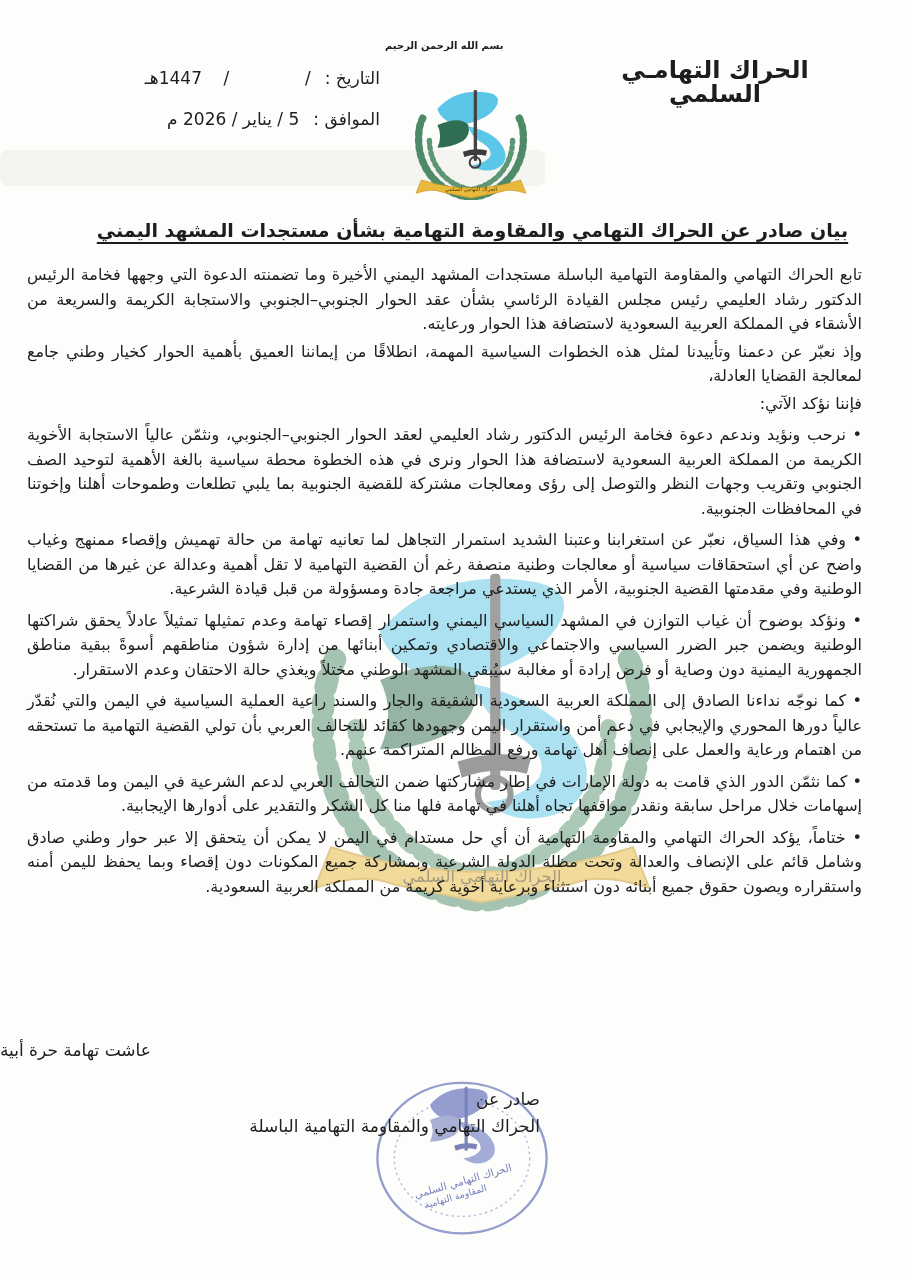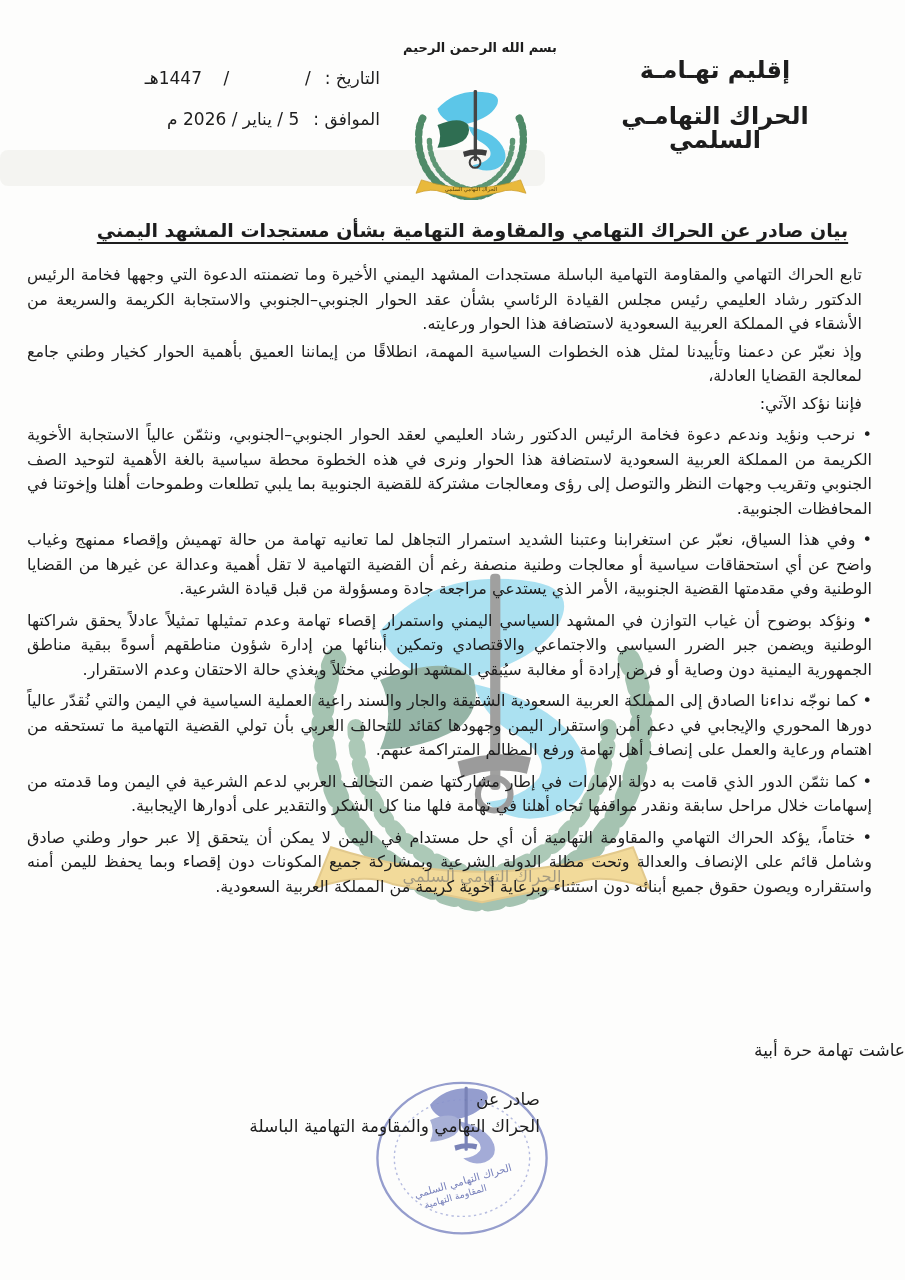--- a/index.html
+++ b/index.html
@@ -13,21 +13,21 @@
     overflow:hidden;
   }
   
   .hdr-right{
     position:absolute; top:58px; right:65px; width:250px;
     text-align:center; font-weight:700; font-size:24px; line-height:1;
   }
   .hdr-right .l1{margin-bottom:22px;}
   .basmala{
     position:absolute; top:40px; left:385px; width:190px;
-    text-align:center; font-size:13px; font-weight:700; white-space:nowrap;
+    text-align:left; font-size:10px; font-weight:700; white-space:nowrap;
   }
   .logo-header{position:absolute; left:396px; top:86px; width:150px; height:114px;}
   .dates{position:absolute; left:40px; top:68px; width:340px; font-size:17px;}
   .date-row{display:flex; align-items:baseline; gap:14px; margin-bottom:21px;}
   .date-label{white-space:nowrap;}
   .date-value{white-space:pre;}
   .scan-smudge{
     position:absolute; left:0; top:150px; width:545px; height:36px;
     background:#edecE8; opacity:.55; border-radius:8px; z-index:0;
   }
@@ -37,34 +37,34 @@
     text-align:center; font-size:19px; font-weight:700;
     text-decoration:underline; text-decoration-thickness:2px; text-underline-offset:5px;padding-left:40px;
   }
   
   .body-text{
     position:absolute; top:263px; right:27px; left:27px; z-index:2;
     font-size:16px; line-height:24.5px;
     text-align:justify;
   }
   .body-text p{margin:0 16px 3px 0;}
-  .body-text p.bullet{margin:7px 6px 0 0;}
+  .body-text p.bullet{margin:7px 16px 0 0;}
   
   .watermark{
     position:absolute; left:278px; top:546px; width:408px; height:378px;
     opacity:.5; z-index:1; pointer-events:none;
   }
   .stamp{
     position:absolute; left:368px; top:1072px; width:188px; height:176px;
     opacity:.9; z-index:1;
   }
   
   .slogan{
     position:absolute; top:1040px; left:0; right:0; z-index:2;
-    text-align:right; font-size:17px;
+    text-align:left; font-size:17px;
   }
   .issued{
     position:absolute; top:1086px; left:70px; width:470px; z-index:2;
     font-size:17px; line-height:27px;
   }
   svg text{font-family:"DejaVu Sans", sans-serif;}
 </style>
 </head>
 <body>
 
@@ -90,21 +90,20 @@
       <text x="100" y="157" font-size="8" text-anchor="middle" fill="#4c3a08">الحراك التهامي السلمي</text>
     </g>
   </defs>
 </svg>
 
 <div class="page">
 
   <div class="scan-smudge"></div>
 
   <div class="hdr-right">
-    <div class="l1">إقليم تهـامـة</div>
     <div class="l2">الحراك التهامـي السلمي</div>
   </div>
 
   <div class="basmala">بسم الله الرحمن الرحيم</div>
 
   <svg class="logo-header" viewBox="0 0 200 170">
     <use href="#logo-art"></use>
   </svg>
 
   <div class="dates">

